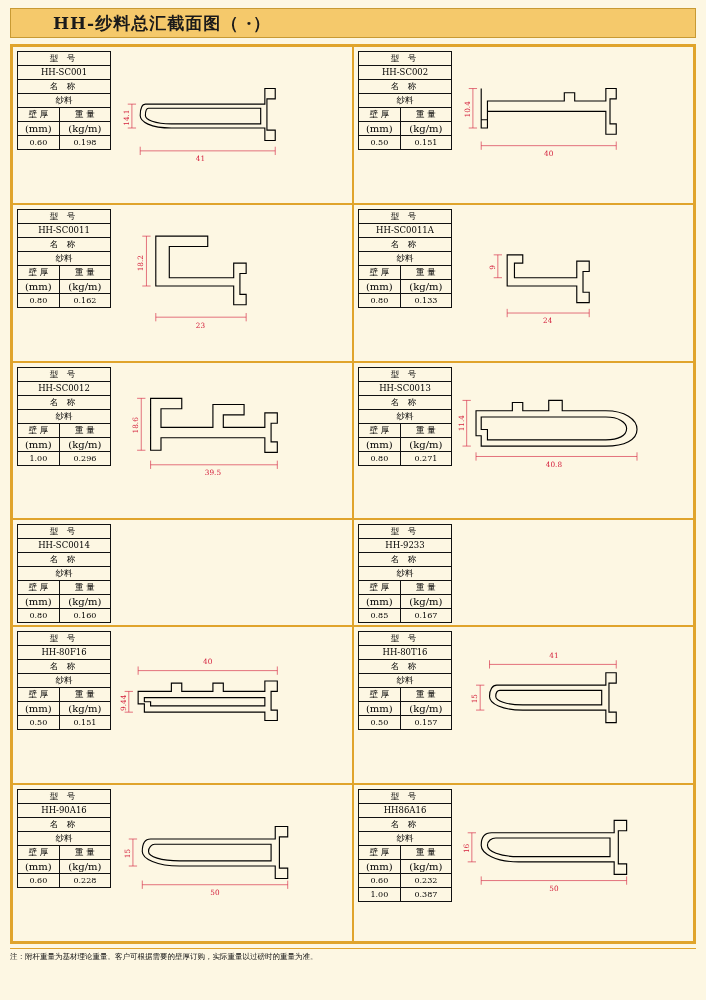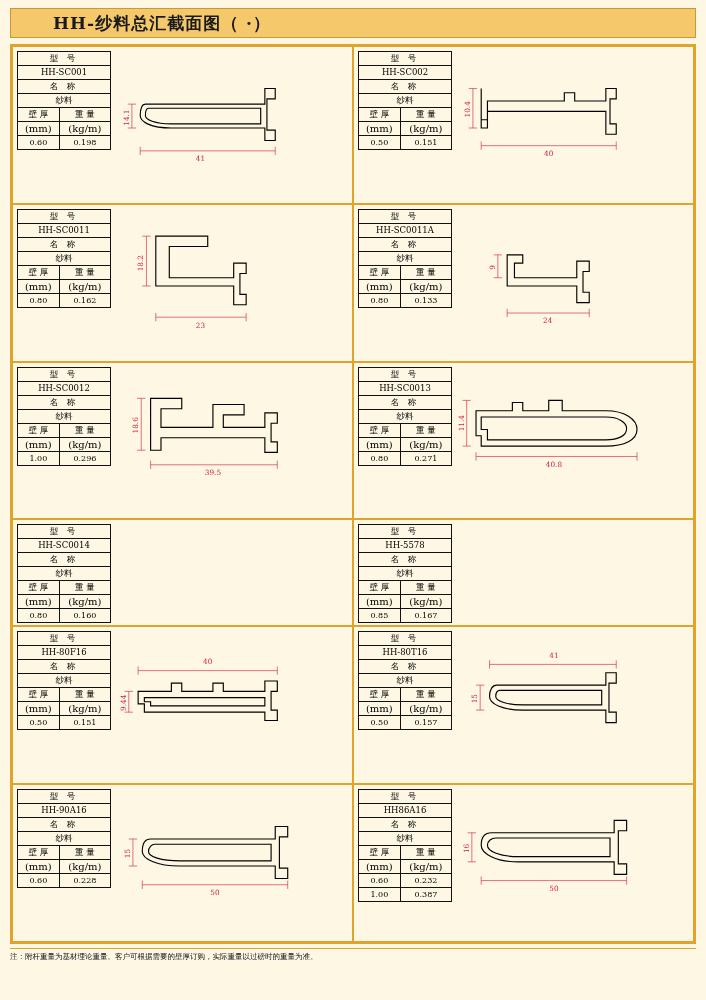--- a/index.html
+++ b/index.html
@@ -388,21 +388,21 @@
     </div>
 
     <div class="cell">
       <div class="spec">
         <table>
           <tbody>
               <tr>
                 <td colspan="2" class="hdr">型    号</td>
               </tr>
           <tr>
-                <td colspan="2">HH-5578</td>
+                <td colspan="2">HH-9233</td>
               </tr>
           <tr>
                 <td colspan="2" class="hdr">名    称</td>
               </tr>
           <tr>
                 <td colspan="2">纱料</td>
               </tr>
           <tr>
                 <td>壁 厚</td>
                 <td>重 量</td>

